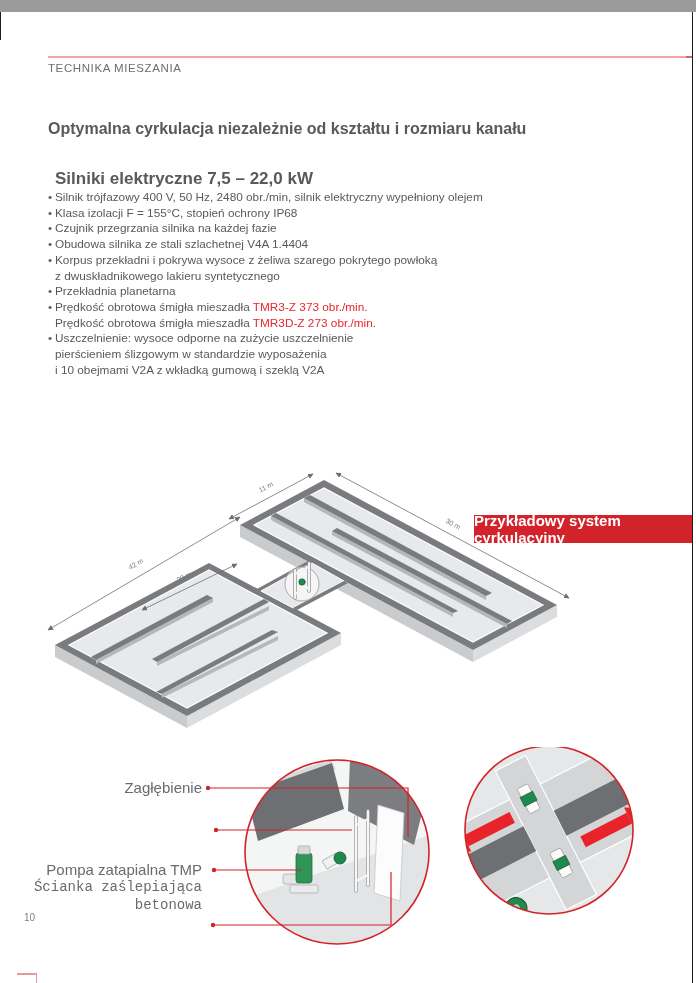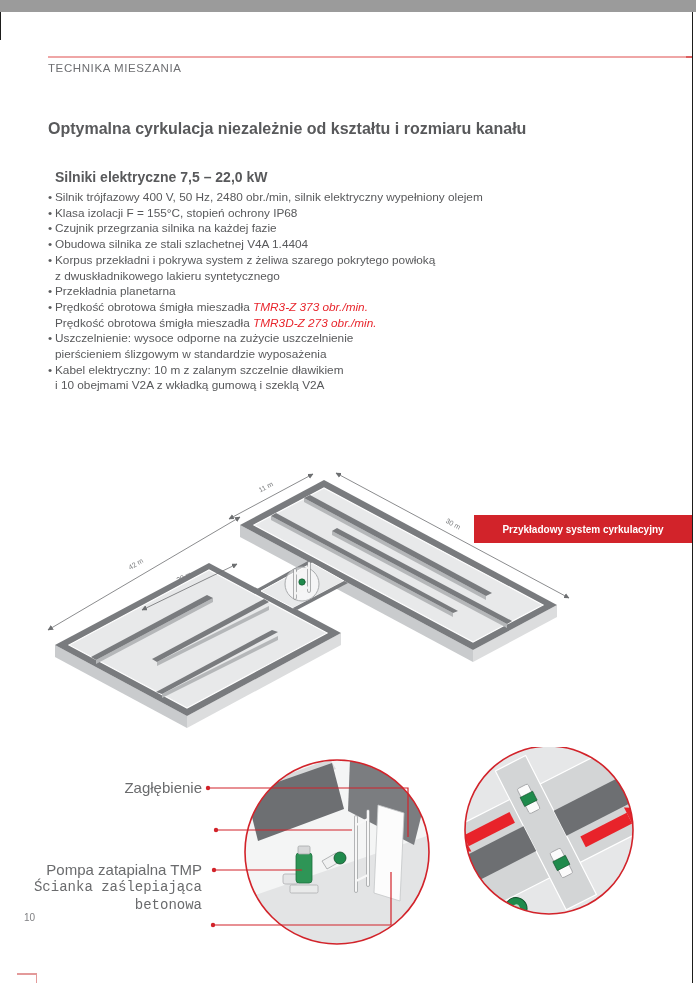--- a/index.html
+++ b/index.html
@@ -12,32 +12,32 @@
   .edge-right{position:absolute;left:692px;top:0;width:1px;height:983px;background:#1d1d1b;}
   .edge-topleft{position:absolute;left:0;top:0;width:1px;height:28px;background:#1d1d1b;}
 
   
   .header-rule{position:absolute;left:48px;top:44px;width:644px;height:2px;background:#efa6a6;}
   .header-rule-tip{position:absolute;left:686px;top:44px;width:6px;height:2px;background:#dd5f5f;}
   .header-text{position:absolute;left:48px;top:50px;font-size:11.5px;letter-spacing:.6px;color:#6d6e71;}
 
   .title{position:absolute;left:48px;top:108px;width:600px;font-size:16px;font-weight:bold;color:#58595b;}
 
-  .section-heading{position:absolute;left:55px;top:157px;font-size:14px;font-weight:bold;color:#58595b;}
+  .section-heading{position:absolute;left:55px;top:157px;font-size:17px;font-weight:bold;color:#58595b;}
 
   .feature-list{position:absolute;left:48px;top:178px;width:600px;font-size:11.8px;line-height:15.7px;color:#58595b;}
   .bullet-line{white-space:nowrap;}
   .bullet-line .dot{display:inline-block;width:7px;color:#58595b;}
   .bullet-line.cont{padding-left:7px;}
-  .bullet-line .red{color:#e8262d;font-style:italic;}
+  .bullet-line .red{color:#e8262d;}
 
   
   .banner{
     position:absolute;left:474px;top:503px;width:218px;height:28px;background:#d2232a;
-    color:#ffffff;font-size:10px;font-weight:bold;display:flex;align-items:center;justify-content:center;
+    color:#ffffff;font-size:15px;font-weight:bold;display:flex;align-items:center;justify-content:center;
   }
 
   .diagram-svg{position:absolute;left:40px;top:458px;}
   .bottom-svg{position:absolute;left:0;top:735px;}
 
   .callout{
     position:absolute;left:0;width:202px;text-align:right;
     font-size:15px;color:#6a6b6d;line-height:18px;
   }
   .callout.small{font-size:14px;}
@@ -62,28 +62,27 @@
 
   <div class="title">Optymalna cyrkulacja niezależnie od kształtu i rozmiaru kanału</div>
 
   <div class="section-heading">Silniki elektryczne 7,5 – 22,0 kW</div>
 
   <div class="feature-list">
       <div class="bullet-line"><span class="dot">•</span><span>Silnik trójfazowy 400 V, 50 Hz, 2480 obr./min, silnik elektryczny wypełniony olejem</span></div>
       <div class="bullet-line"><span class="dot">•</span><span>Klasa izolacji F = 155°C, stopień ochrony IP68</span></div>
       <div class="bullet-line"><span class="dot">•</span><span>Czujnik przegrzania silnika na każdej fazie</span></div>
       <div class="bullet-line"><span class="dot">•</span><span>Obudowa silnika ze stali szlachetnej V4A 1.4404</span></div>
-      <div class="bullet-line"><span class="dot">•</span><span>Korpus przekładni i pokrywa system z żeliwa szarego pokrytego powłoką</span></div>
+      <div class="bullet-line"><span class="dot">•</span><span>Korpus przekładni i pokrywa wysoce z żeliwa szarego pokrytego powłoką</span></div>
       <div class="bullet-line cont"><span>z dwuskładnikowego lakieru syntetycznego</span></div>
       <div class="bullet-line"><span class="dot">•</span><span>Przekładnia planetarna</span></div>
       <div class="bullet-line"><span class="dot">•</span><span>Prędkość obrotowa śmigła mieszadła </span><span class="red">TMR3-Z 373 obr./min.</span></div>
       <div class="bullet-line cont"><span>Prędkość obrotowa śmigła mieszadła </span><span class="red">TMR3D-Z 273 obr./min.</span></div>
       <div class="bullet-line"><span class="dot">•</span><span>Uszczelnienie: wysoce odporne na zużycie uszczelnienie</span></div>
       <div class="bullet-line cont"><span>pierścieniem ślizgowym w standardzie wyposażenia</span></div>
-      <div class="bullet-line"><span class="dot">•</span><span>Kabel elektryczny: 10 m z zalanym szczelnie dławikiem</span></div>
       <div class="bullet-line cont"><span>i 10 obejmami V2A z wkładką gumową i szeklą V2A</span></div>
     </div>
 
   <div class="banner">Przykładowy system cyrkulacyjny</div>
 
   <svg class="diagram-svg" width="540" height="300" viewBox="0 0 540 300">
     <defs>
       <marker id="arr" viewBox="0 0 10 10" refX="9" refY="5" markerWidth="7" markerHeight="7" orient="auto-start-reverse">
         <path d="M0,0 L10,5 L0,10 z" fill="#6d6f71"></path>
       </marker>

